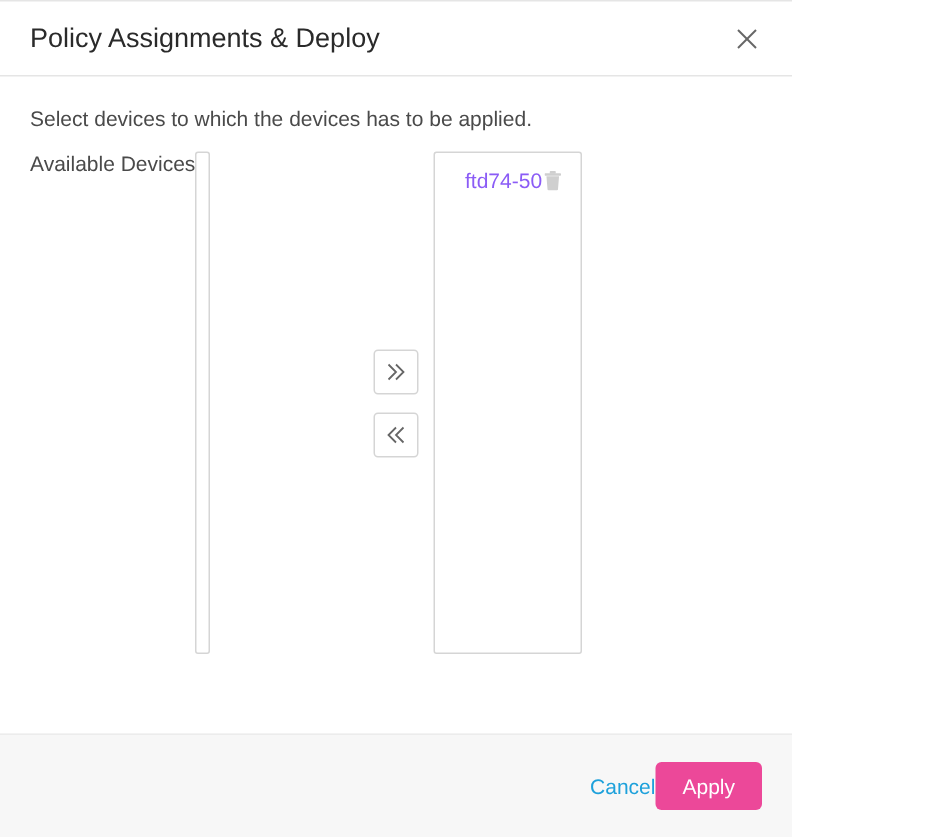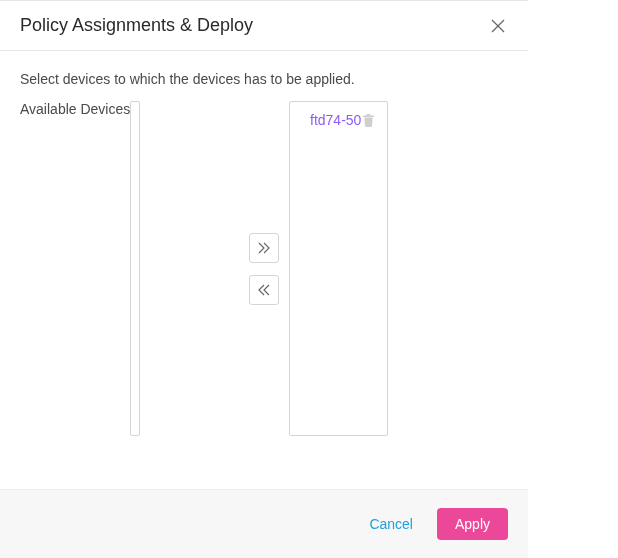--- a/index.html
+++ b/index.html
@@ -117,21 +117,20 @@
     color: #666;
     padding: 0;
   }
   .footer {
     background: #f7f7f7;
     border-top: 1px solid #ececec;
     padding: 18px 20px;
     display: flex;
     justify-content: flex-end;
     align-items: center;
-    gap: 24px;
   }
   .btn-cancel {
     background: none;
     border: none;
     color: #1ea1db;
     font-size: 14px;
     cursor: pointer;
     padding: 0;
   }
   .btn-apply {

